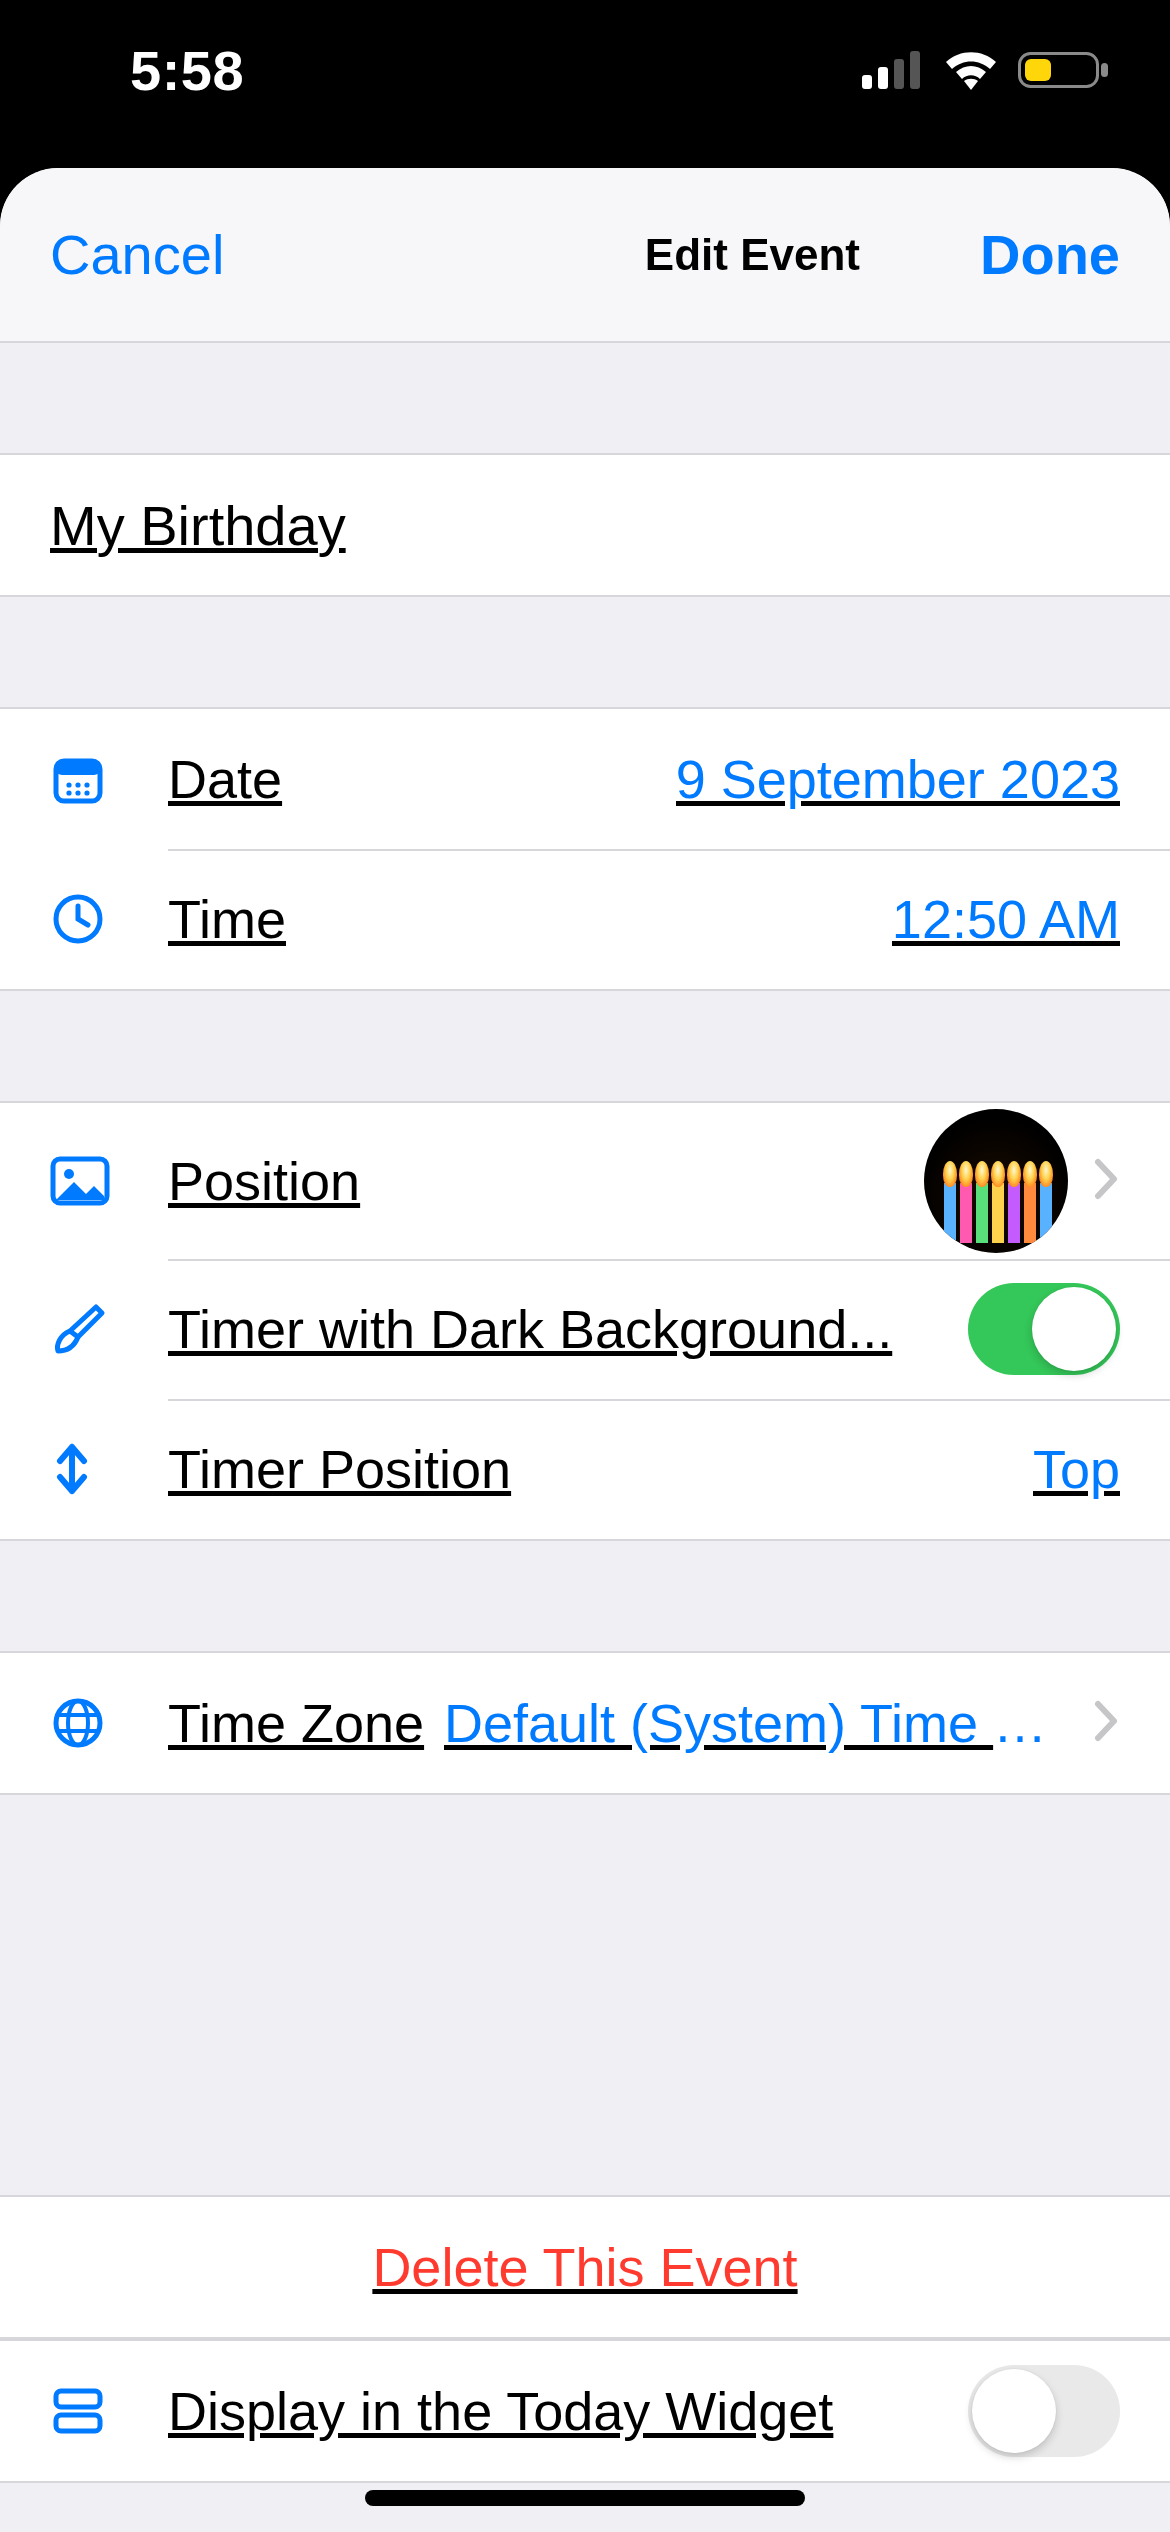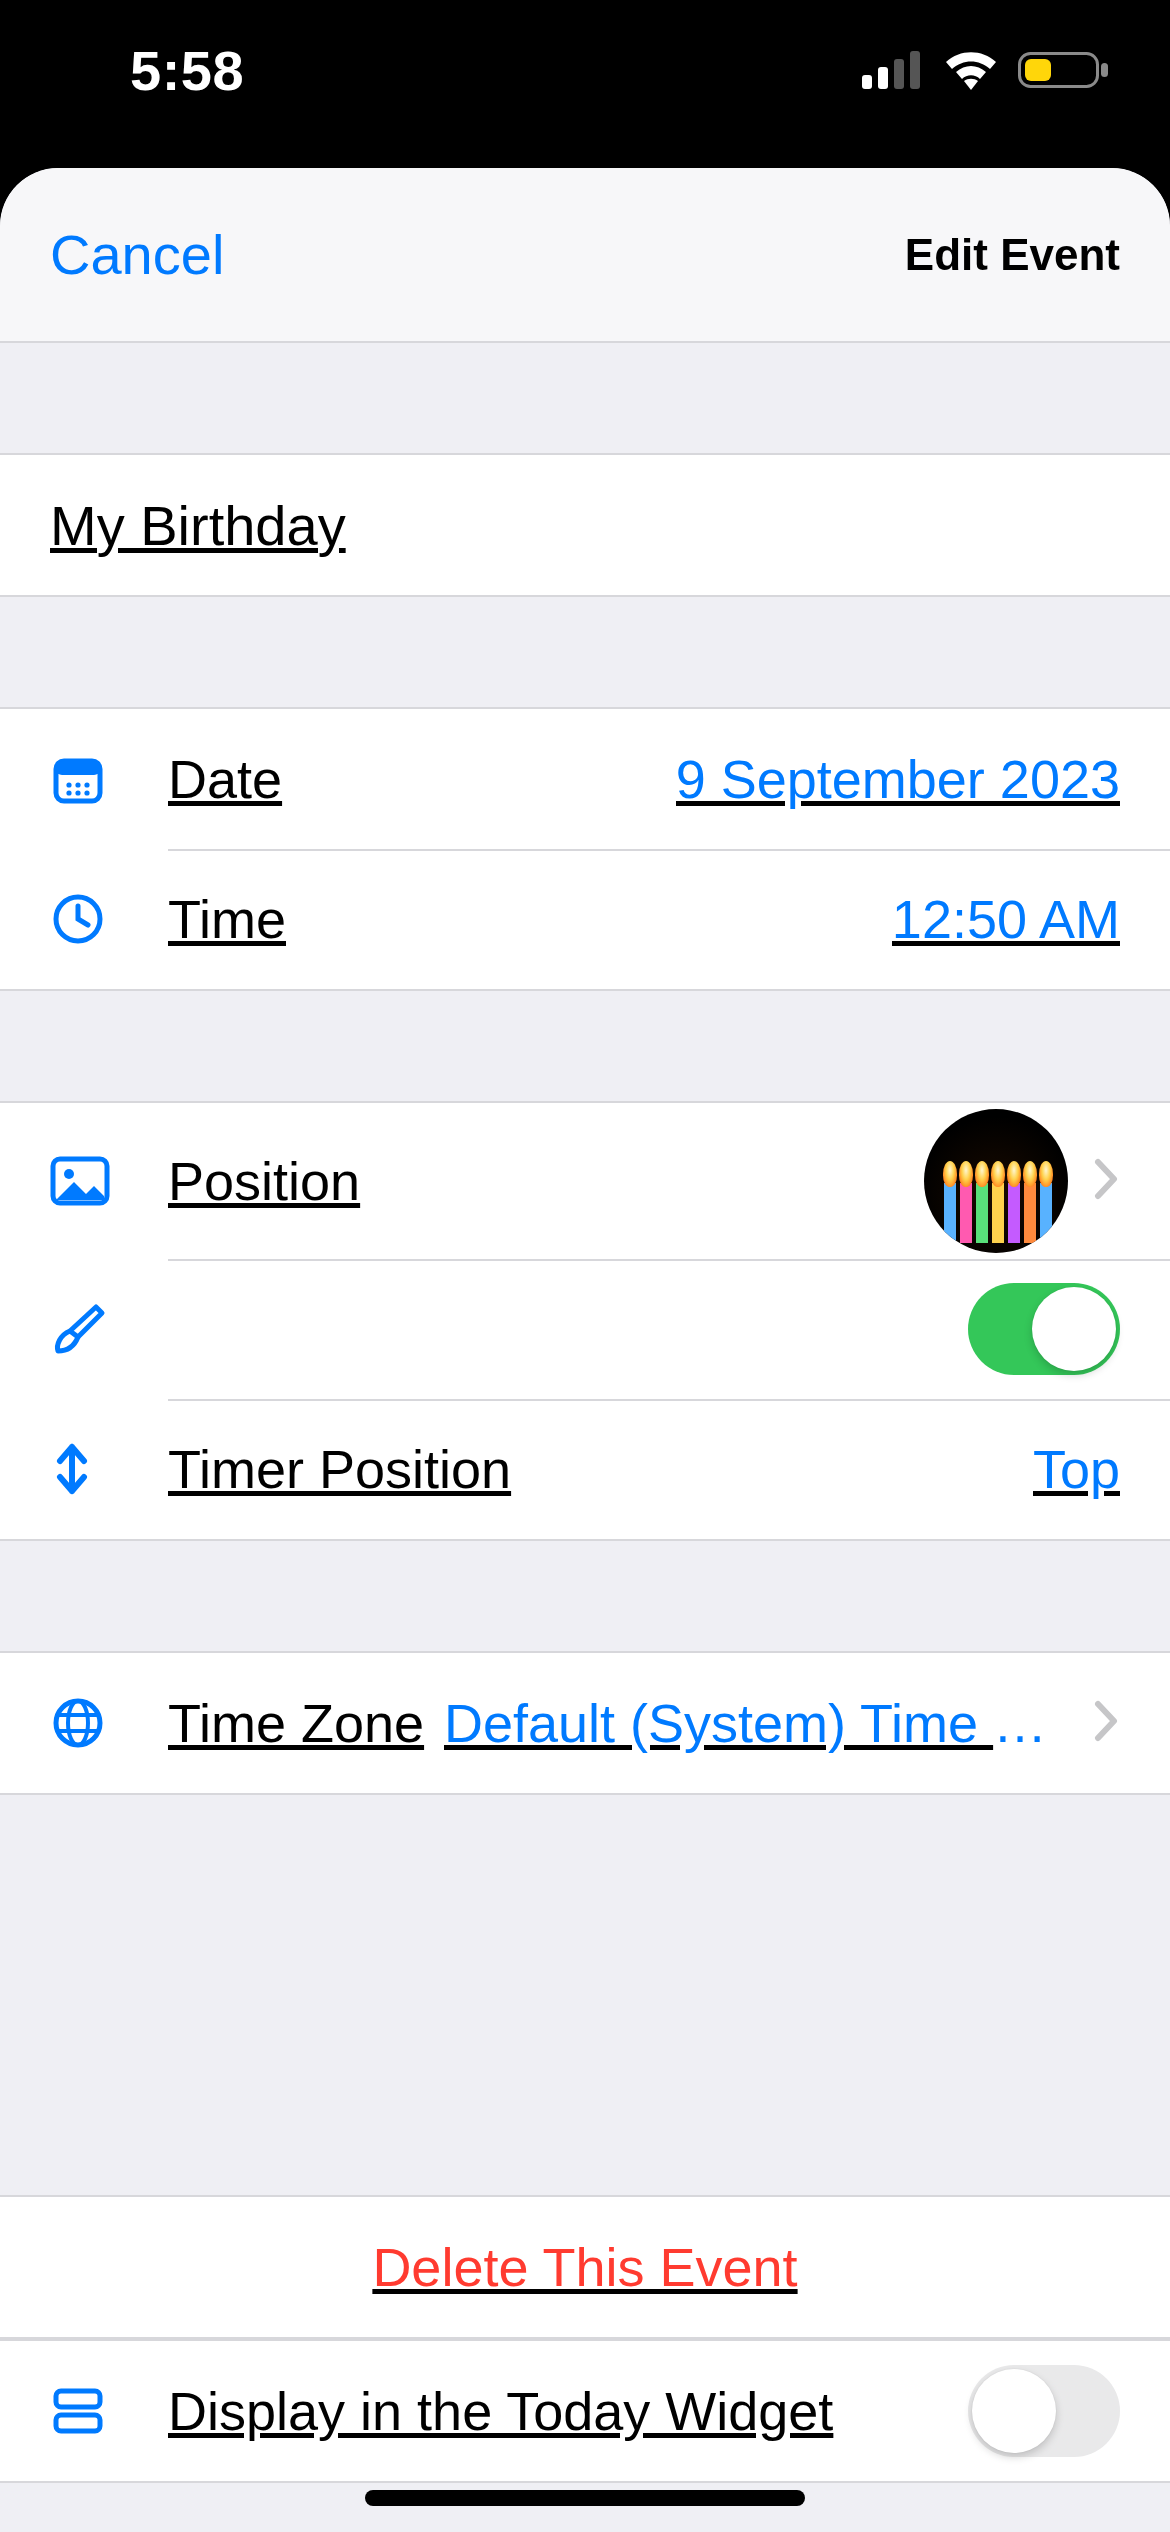--- a/index.html
+++ b/index.html
@@ -241,20 +241,23 @@
   <div class="glow g2"></div>
 </div>
 
 <div class="sheet">
 
   <div class="navbar">
     <div class="nav-side">
       <span class="nav-btn">Cancel</span>
     </div>
     <div class="nav-title">Edit Event</div>
+    <div class="nav-side right">
+      <span class="nav-btn done">Done</span>
+    </div>
   </div>
 
   <div class="gap-sm"></div>
 
   <div class="section">
     <div class="row noicon">
       <input class="title-input" type="text" value="My Birthday" style="">
     </div>
   </div>
 
@@ -334,20 +337,21 @@
       </span>
     </div>
 
     <div class="row">
       <div class="row-icon">
         <svg width="56" height="56" viewBox="0 0 56 56">
           <path d="M46 6 L52 12 L28 36 L20 30 Z" fill="none" stroke="#007aff" stroke-width="5" stroke-linejoin="round"></path>
           <path d="M20 30 C10 34 6 44 8 50 C16 50 24 46 28 36" fill="none" stroke="#007aff" stroke-width="5" stroke-linejoin="round"></path>
         </svg>
       </div>
+      <span class="row-label">Timer with Dark Background...</span>
       <span class="row-spacer"></span>
       <div class="switch on">
           <div class="knob"></div>
         </div>
     </div>
 
     <div class="row">
       <div class="row-icon">
         <svg width="44" height="56" viewBox="0 0 44 56">
           <path d="M22 6 L34 20 M22 6 L10 20 M22 6 V50 M22 50 L34 36 M22 50 L10 36" fill="none" stroke="#007aff" stroke-width="6" stroke-linecap="round" stroke-linejoin="round"></path>

